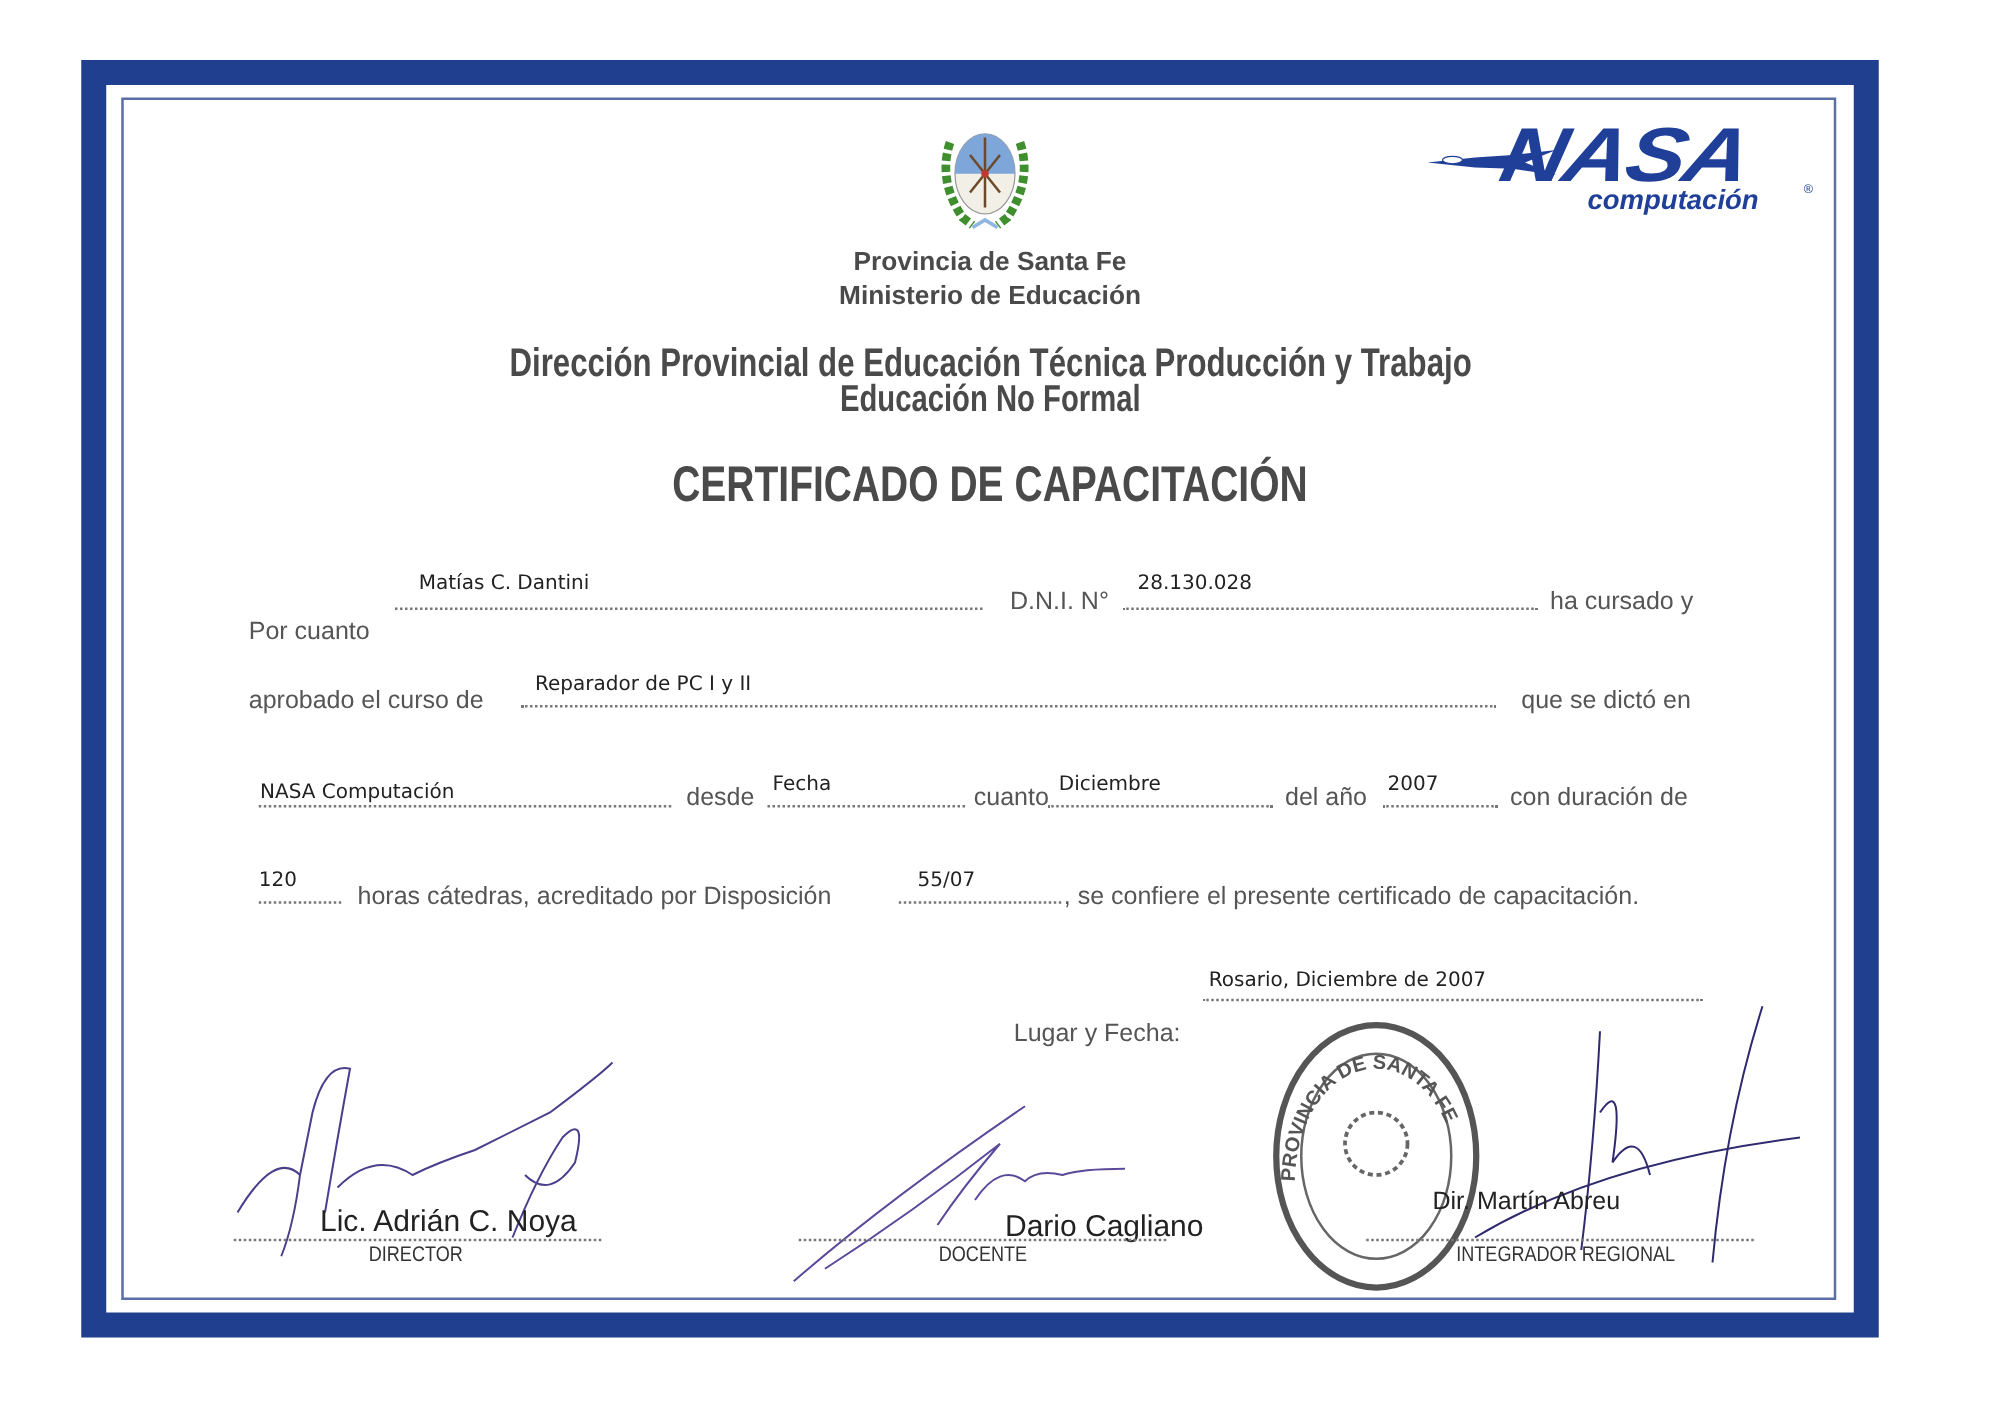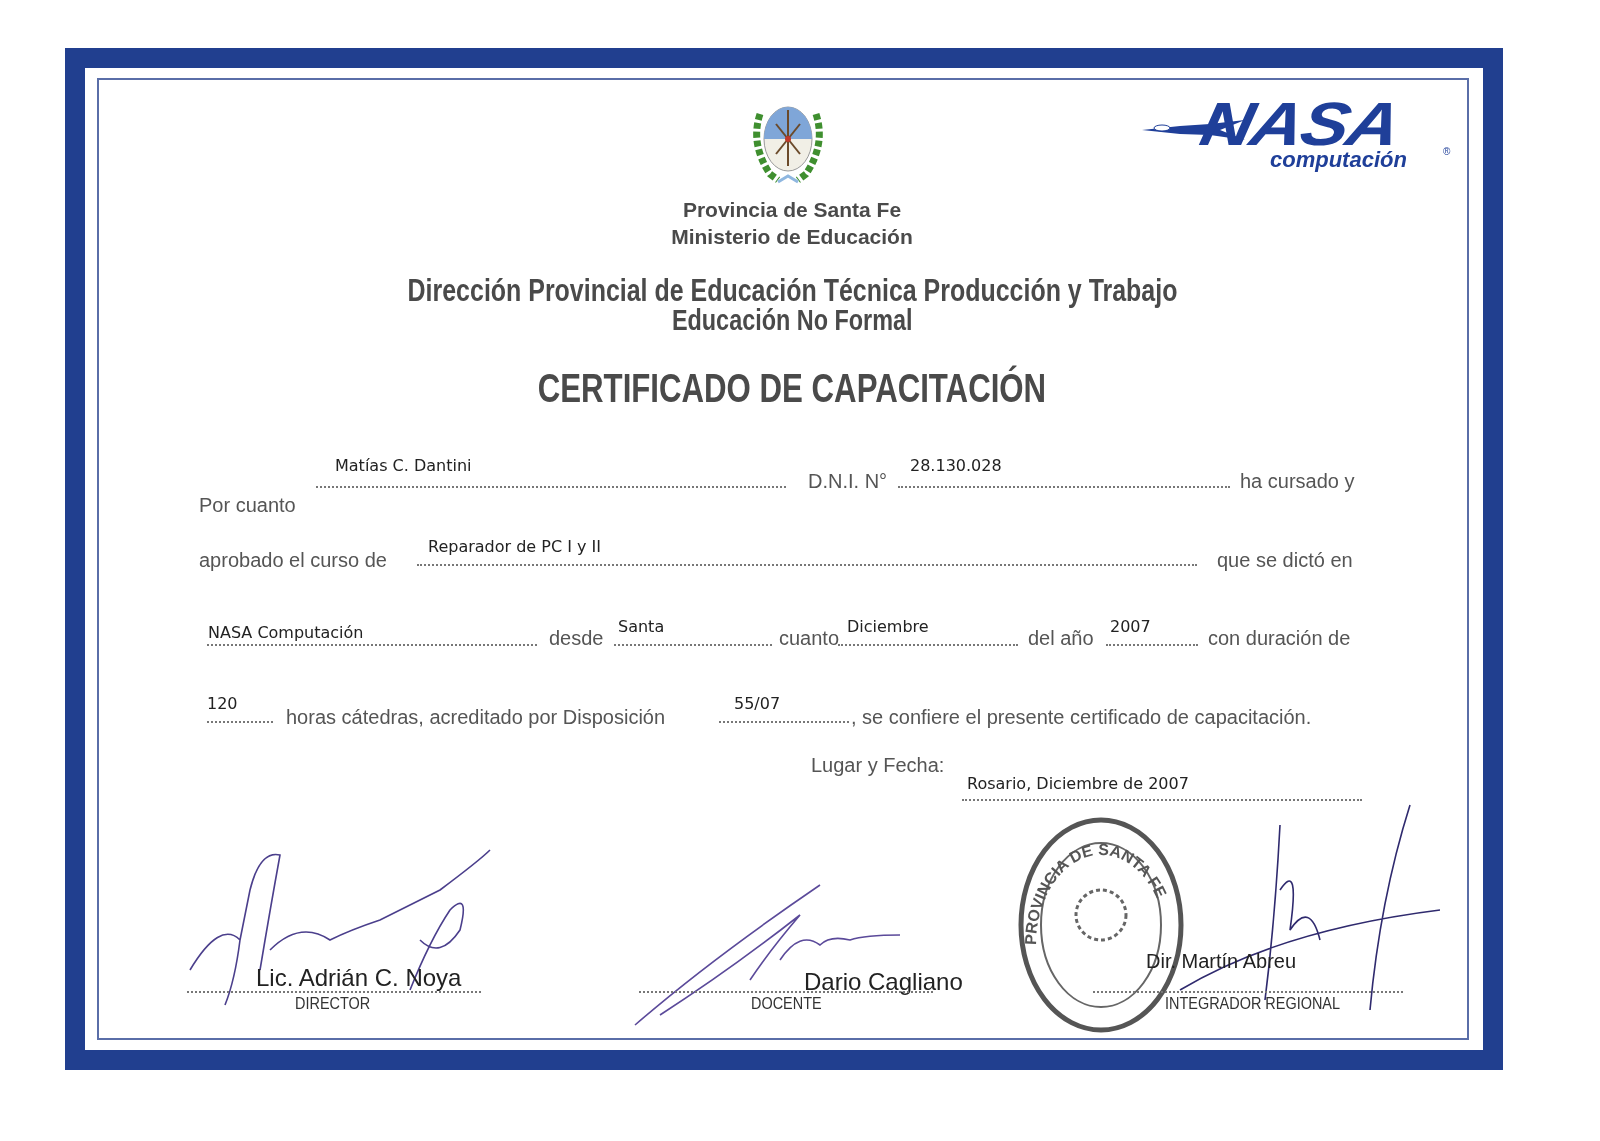--- a/index.html
+++ b/index.html
@@ -62,37 +62,37 @@
 
 <div class="abs label" style="left:199px;top:549px">aprobado el curso de</div>
 <div class="dots" style="left:417px;top:564px;width:780px"></div>
 <div class="abs fill" style="left:428px;top:537px">Reparador de PC I y II</div>
 <div class="abs label" style="left:1217px;top:549px">que se dictó en</div>
 
 <div class="dots" style="left:207px;top:644px;width:330px"></div>
 <div class="abs fill" style="left:208px;top:623px">NASA Computación</div>
 <div class="abs label" style="left:549px;top:627px">desde</div>
 <div class="dots" style="left:614px;top:644px;width:158px"></div>
-<div class="abs fill" style="left:618px;top:617px">Santa</div>
+<div class="abs fill" style="left:618px;top:617px">Fecha</div>
 <div class="abs label" style="left:779px;top:627px">cuanto</div>
 <div class="dots" style="left:838px;top:644px;width:180px"></div>
 <div class="abs fill" style="left:847px;top:617px">Diciembre</div>
 <div class="abs label" style="left:1028px;top:627px">del año</div>
 <div class="dots" style="left:1106px;top:644px;width:92px"></div>
 <div class="abs fill" style="left:1110px;top:617px">2007</div>
 <div class="abs label" style="left:1208px;top:627px">con duración de</div>
 
 <div class="dots" style="left:207px;top:721px;width:66px"></div>
 <div class="abs fill" style="left:207px;top:694px">120</div>
 <div class="abs label" style="left:286px;top:706px">horas cátedras, acreditado por Disposición</div>
 <div class="dots" style="left:719px;top:721px;width:130px"></div>
 <div class="abs fill" style="left:734px;top:694px">55/07</div>
 <div class="abs label" style="left:851px;top:706px">, se confiere el presente certificado de capacitación.</div>
 
-<div class="abs label" style="left:811px;top:754px">Lugar y Fecha:</div>
+<div class="abs label" style="left:811px;top:816px">Lugar y Fecha:</div>
 <div class="dots" style="left:962px;top:799px;width:400px"></div>
 <div class="abs fill" style="left:967px;top:774px">Rosario, Diciembre de 2007</div>
 
 <svg class="abs" style="left:180px;top:830px" width="320" height="190" viewBox="0 0 320 190">
   <path d="M10 140 Q40 90 60 110 Q55 150 45 175 M60 110 L70 60 Q80 20 100 25 Q90 80 80 140 M90 120 Q120 90 150 110 Q170 100 200 90 Q240 70 260 60 Q300 30 310 20 M230 160 Q250 110 270 80 Q290 60 280 100 Q260 130 240 110" stroke="#4b3f8c" stroke-width="1.6" fill="none"></path>
 </svg>
 <div class="abs signame" style="left:256px;top:964px">Lic. Adrián C. Noya</div>
 <div class="dots" style="left:187px;top:991px;width:294px"></div>
 <div class="abs sigrole" style="left:295px;top:994px">DIRECTOR</div>
 

